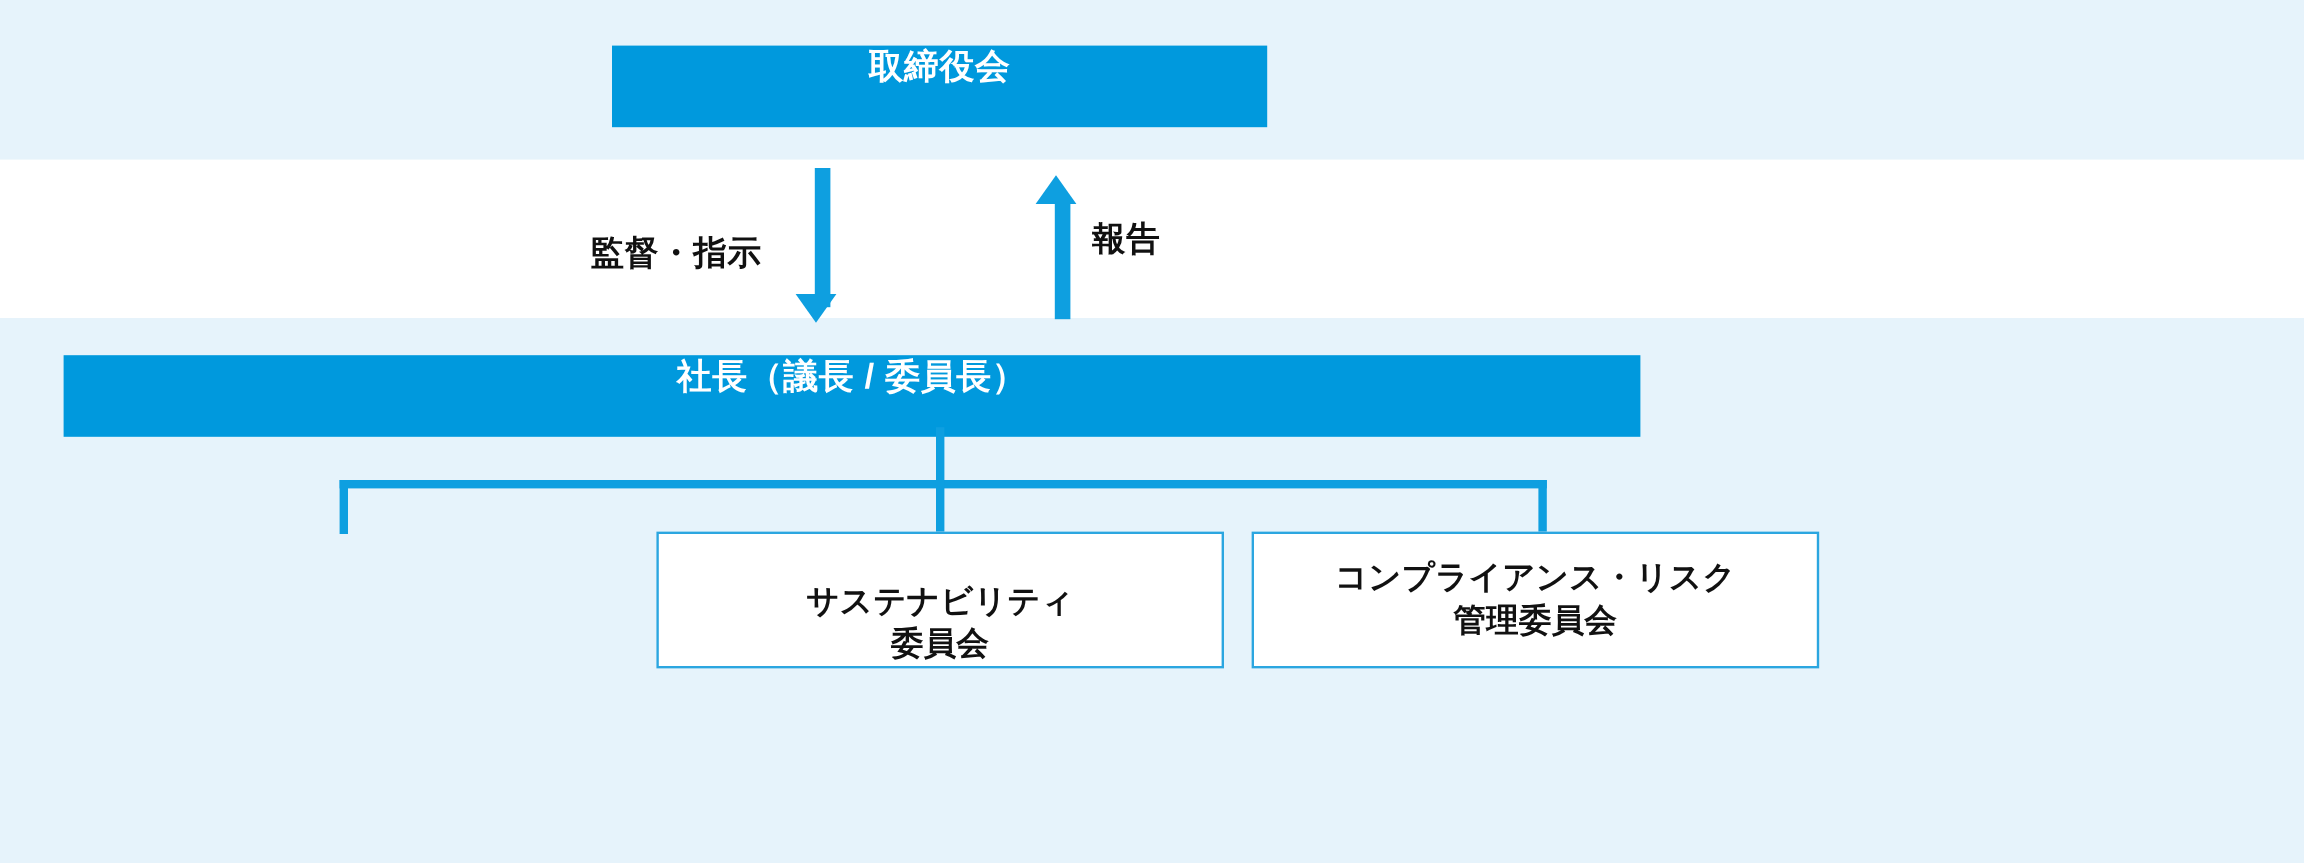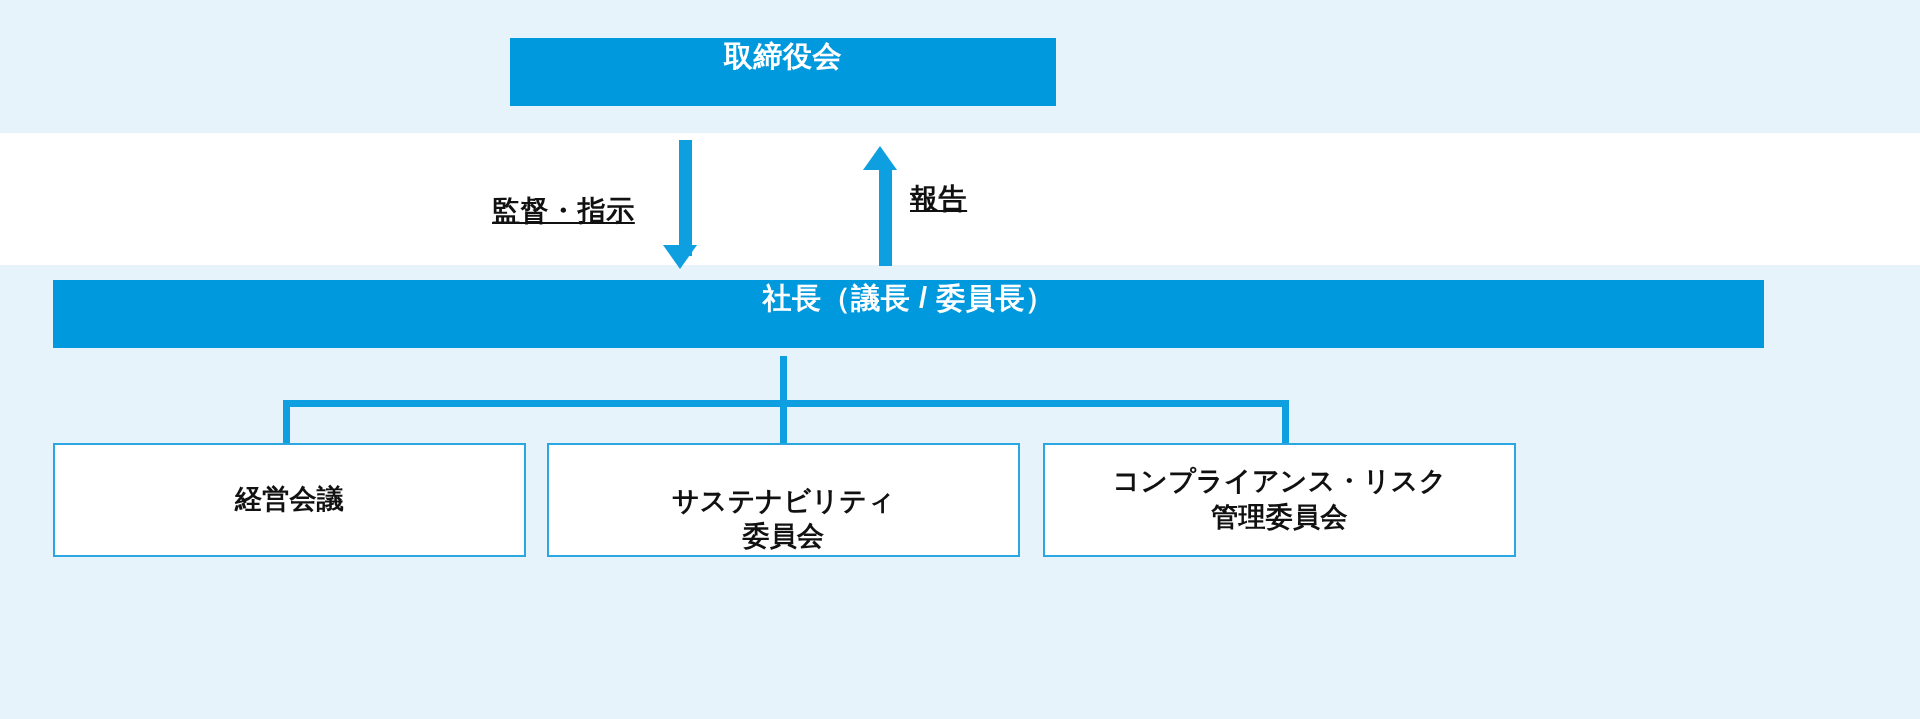--- a/index.html
+++ b/index.html
@@ -67,22 +67,22 @@
   #board-box {
     left: 510px;
     top: 38px;
     width: 546px;
     height: 68px;
   }
   #board-box .node-label { font-size: 29px; }
 
   #president-box {
     left: 53px;
-    top: 280px;
-    width: 1711px;
+    top: 296px;
+    width: 1314px;
     height: 68px;
   }
   #president-box .node-label { font-size: 29px; }
 
   
   .node-outline {
     position: absolute;
     background: #ffffff;
     border: 2px solid #2ba6e0;
     display: flex;
@@ -136,21 +136,20 @@
   #arrow-up-shaft { left: 879px; top: 170px; height: 96px; }
   #arrow-up-head  { left: 863px; top: 146px; }
 
   .arrow-label {
     position: absolute;
     color: #111111;
     font-weight: bold;
     font-size: 28px;
     white-space: nowrap;
     letter-spacing: 0.02em;
-    text-decoration: underline;
   }
   #label-supervise { left: 492px; top: 192px; }
   #label-report    { left: 910px; top: 180px; }
 
   
   .conn {
     position: absolute;
     background: #0e9fe0;
   }
   
@@ -186,23 +185,20 @@
   <div id="president-box" class="node-solid">
     <span class="node-label">社長（議長 / 委員長）</span>
   </div>
 
   <div id="conn-stem" class="conn"></div>
   <div id="conn-bus" class="conn"></div>
   <div id="conn-drop-0" class="conn"></div>
   <div id="conn-drop-1" class="conn"></div>
   <div id="conn-drop-2" class="conn"></div>
 
-  <div id="committee-0" class="node-outline">
-    <span class="node-label">経営会議</span>
-  </div>
 
   <div id="committee-1" class="node-outline">
     <span class="node-label">サステナビリティ
 委員会</span>
   </div>
 
   <div id="committee-2" class="node-outline">
     <span class="node-label">コンプライアンス・リスク
 管理委員会</span>
   </div>

